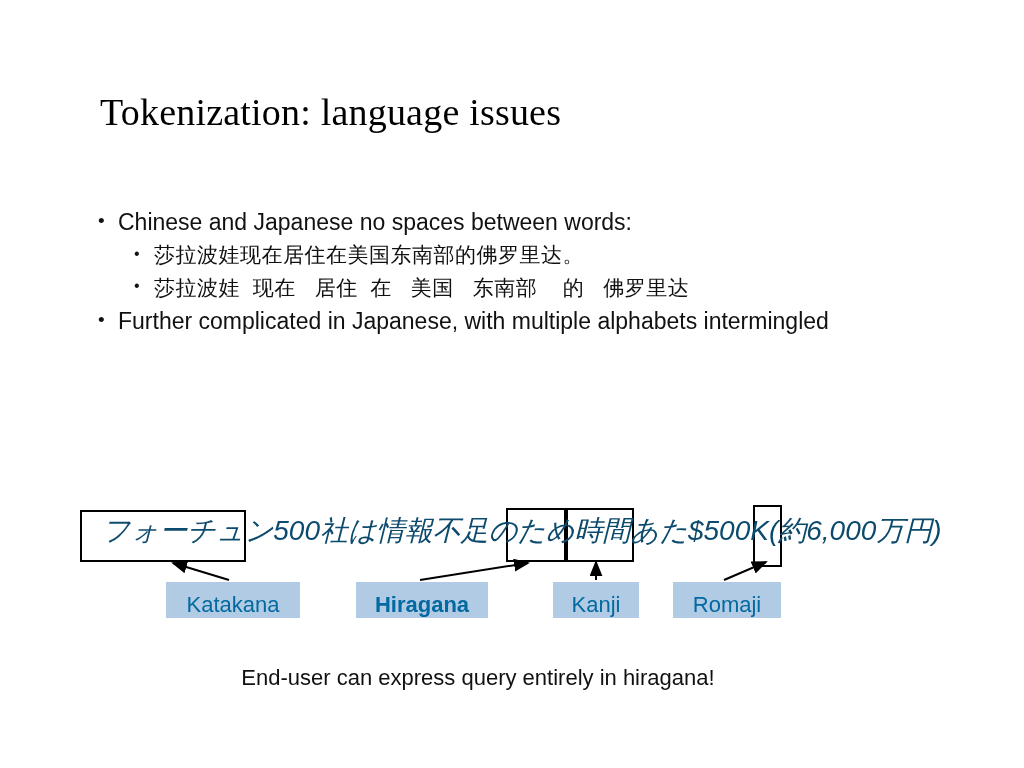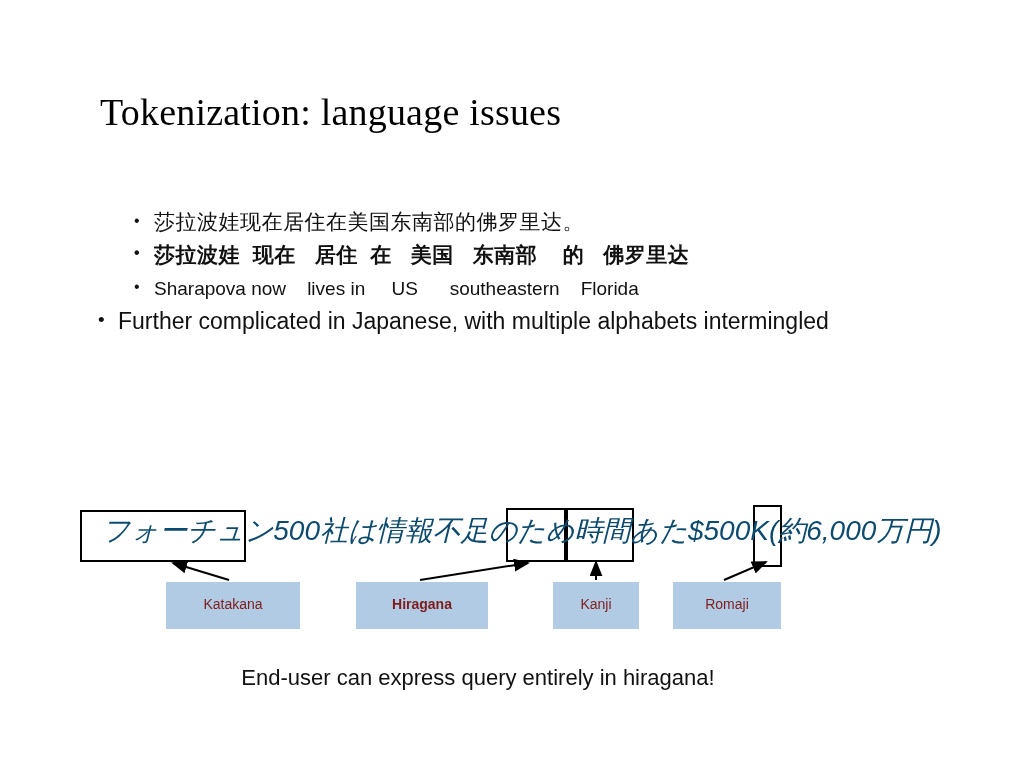--- a/index.html
+++ b/index.html
@@ -86,21 +86,20 @@
   .bullet-l2.cjk {
     font-size: 21px;
     line-height: 32px;
     letter-spacing: 0.5px;
   }
   .bullet-l2.cjk-spaced {
     font-size: 21px;
     line-height: 34px;
     letter-spacing: 0.5px;
     white-space: pre;
-    font-weight: bold;
   }
   .bullet-l2.latin-spaced {
     font-size: 19px;
     line-height: 33px;
     white-space: pre;
   }
   .bullet-l1.wrap {
     white-space: normal;
     width: 730px;
     line-height: 33px;
@@ -149,25 +148,25 @@
     left: 0; top: 0;
     width: 1024px;
     height: 160px;
     z-index: 4;
     pointer-events: none;
   }
 
   .label-chip {
     position: absolute;
     background: #b0cbe3;
-    color: #7f1d1d;
-    font-size: 14px;
+    color: #0369a1;
+    font-size: 22px;
     line-height: 45px;
     text-align: center;
-    height: 47px;
+    height: 36px;
     z-index: 5;
   }
   #chip-katakana { left: 150px; top: 86px; width: 134px; }
   #chip-hiragana { left: 340px; top: 86px; width: 132px; font-weight: bold; }
   #chip-kanji    { left: 537px; top: 86px; width: 86px; }
   #chip-romaji   { left: 657px; top: 86px; width: 108px; }
 
   
   .footer-note {
     position: absolute;
@@ -184,26 +183,26 @@
 </style>
 </head>
 <body>
 
 <div id="slide">
 
   <div class="slide-title">Tokenization: language issues</div>
 
   <div class="body-block">
 
+    <div class="bullet-l1">Chinese and Japanese no spaces between words:</div>
 
     <div class="bullet-l2 cjk">莎拉波娃现在居住在美国东南部的佛罗里达。</div>
 
     <div class="bullet-l2 cjk-spaced">莎拉波娃  现在   居住  在   美国   东南部    的   佛罗里达</div>
 
-    <div class="bullet-l2 latin-spaced">Sharapova now    lives in     US      southeastern    Florida</div>
 
     <div class="bullet-l1 wrap">Further complicated in Japanese, with multiple alphabets intermingled</div>
 
 
   </div>
 
   <div class="example-wrap">
 
     <div class="outline-box" id="box-katakana"></div>
     <div class="outline-box" id="box-hiragana"></div>

